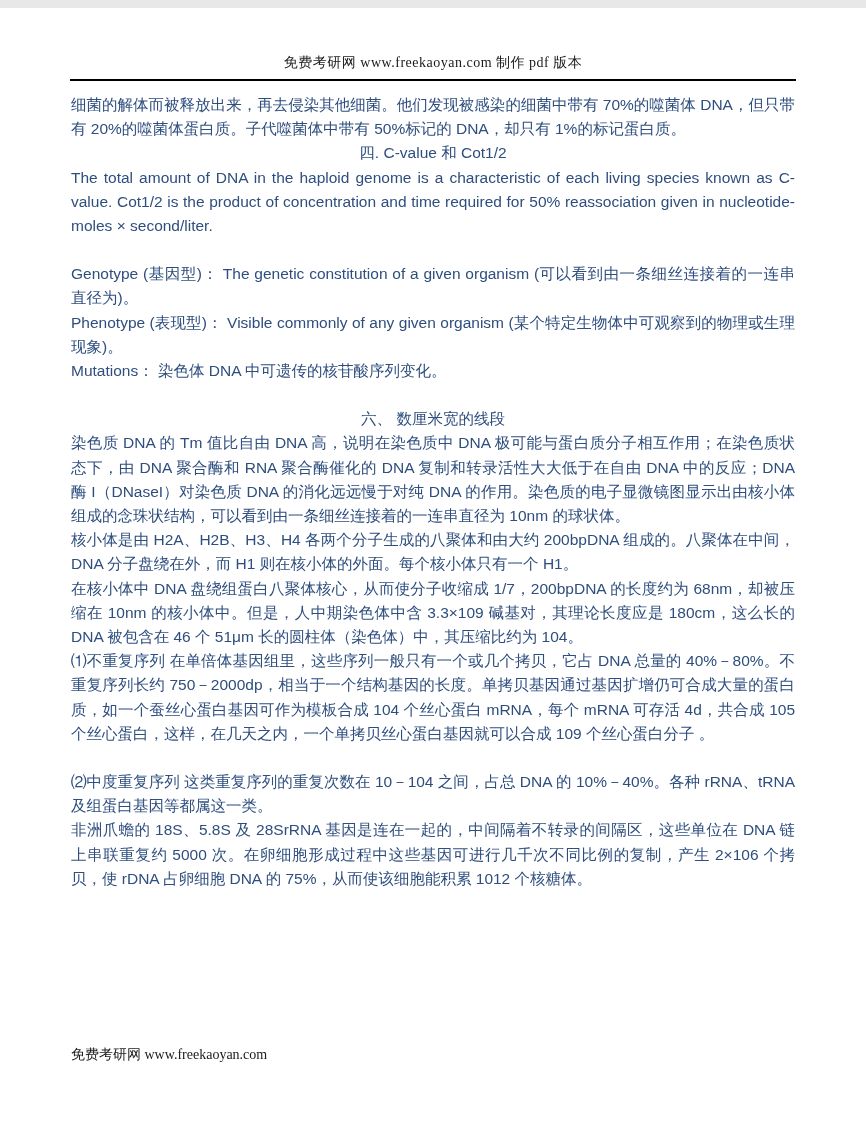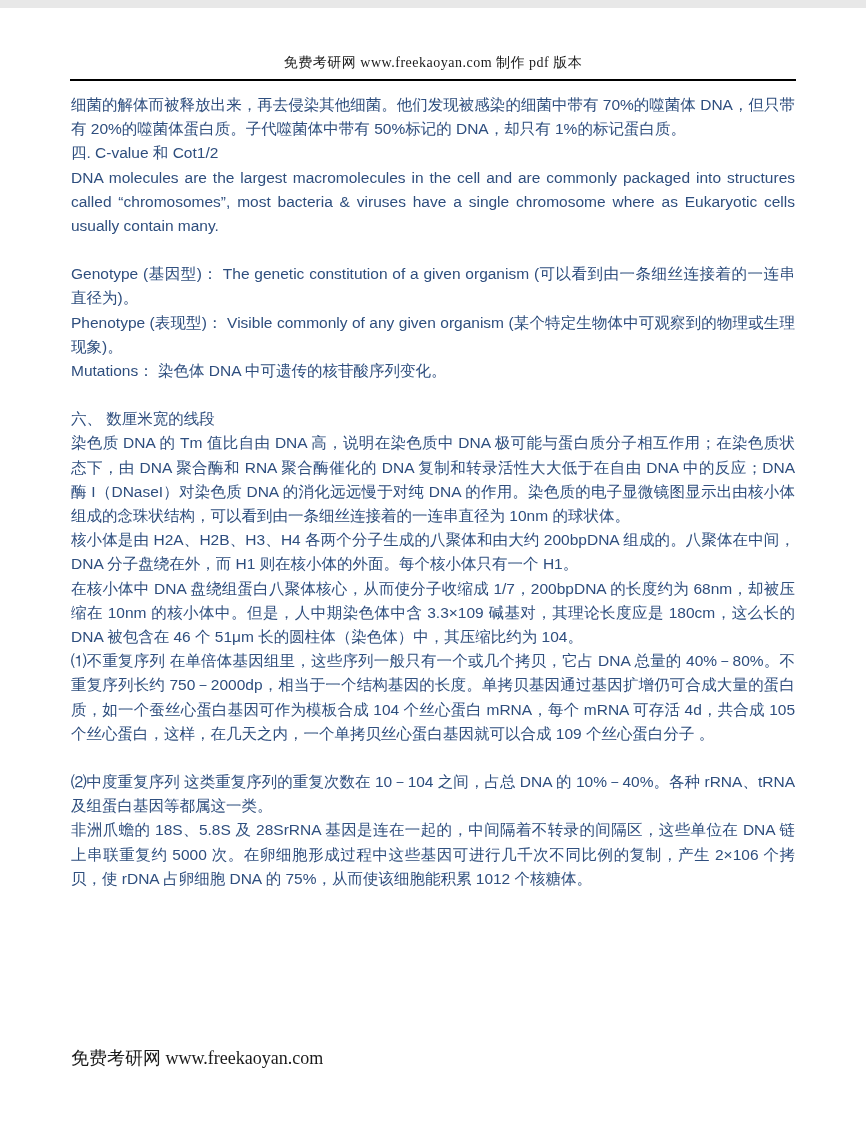--- a/index.html
+++ b/index.html
@@ -28,44 +28,44 @@
   }
   .content {
     margin: 12px 71px 0 71px;
     font-family: "Liberation Sans", "DejaVu Sans", sans-serif;
     font-size: 15.5px;
     line-height: 24.2px;
     color: #2e4e7e;
     text-align: justify;
   }
   .content p { margin: 0; padding: 0; }
-  .content p.hd { text-align: left; }
+  .content p.hd { text-align: center; }
   .content p.gap { margin-top: 24px; }
   .page-footer {
     position: absolute;
     left: 71px;
     top: 1038px;
     font-family: "Liberation Serif", "DejaVu Serif", serif;
-    font-size: 18px;
+    font-size: 14px;
     color: #1a1a1a;
   }
 </style>
 </head>
 <body>
 
 <div class="page">
 
   <div class="page-header">免费考研网 www.freekaoyan.com 制作 pdf 版本</div>
 
   <hr class="header-rule">
 
   <div class="content">
     <p>细菌的解体而被释放出来，再去侵染其他细菌。他们发现被感染的细菌中带有 70%的噬菌体 DNA，但只带有 20%的噬菌体蛋白质。子代噬菌体中带有 50%标记的 DNA，却只有 1%的标记蛋白质。</p>
     <p class="hd">四. C-value 和 Cot1/2</p>
-    <p>DNA molecules are the largest macromolecules in the cell and are commonly packaged into structures called “chromosomes”, most bacteria &amp; viruses have a single chromosome where as Eukaryotic cells usually contain many.</p>
+    <p>The total amount of DNA in the haploid genome is a characteristic of each living species known as C-value. Cot1/2 is the product of concentration and time required for 50% reassociation given in nucleotide-moles × second/liter.</p>
     <p class="gap">Genotype (基因型)：  The genetic constitution of a given organism (可以看到由一条细丝连接着的一连串直径为)。</p>
     <p>Phenotype (表现型)：  Visible commonly of any given organism (某个特定生物体中可观察到的物理或生理现象)。</p>
     <p>Mutations：  染色体 DNA 中可遗传的核苷酸序列变化。</p>
     <p class="hd gap">六、 数厘米宽的线段</p>
     <p>染色质 DNA 的 Tm 值比自由 DNA 高，说明在染色质中 DNA 极可能与蛋白质分子相互作用；在染色质状态下，由 DNA 聚合酶和 RNA 聚合酶催化的 DNA 复制和转录活性大大低于在自由 DNA 中的反应；DNA 酶 I（DNaseI）对染色质 DNA 的消化远远慢于对纯 DNA 的作用。染色质的电子显微镜图显示出由核小体组成的念珠状结构，可以看到由一条细丝连接着的一连串直径为 10nm 的球状体。</p>
     <p>核小体是由 H2A、H2B、H3、H4 各两个分子生成的八聚体和由大约 200bpDNA 组成的。八聚体在中间，DNA 分子盘绕在外，而 H1 则在核小体的外面。每个核小体只有一个 H1。</p>
     <p>在核小体中 DNA 盘绕组蛋白八聚体核心，从而使分子收缩成 1/7，200bpDNA 的长度约为 68nm，却被压缩在 10nm 的核小体中。但是，人中期染色体中含 3.3×109 碱基对，其理论长度应是 180cm，这么长的 DNA 被包含在 46 个 51μm 长的圆柱体（染色体）中，其压缩比约为 104。</p>
     <p>⑴不重复序列 在单倍体基因组里，这些序列一般只有一个或几个拷贝，它占 DNA 总量的 40%－80%。不重复序列长约 750－2000dp，相当于一个结构基因的长度。单拷贝基因通过基因扩增仍可合成大量的蛋白质，如一个蚕丝心蛋白基因可作为模板合成 104 个丝心蛋白 mRNA，每个 mRNA 可存活 4d，共合成 105 个丝心蛋白，这样，在几天之内，一个单拷贝丝心蛋白基因就可以合成 109 个丝心蛋白分子 。</p>
     <p class="gap">⑵中度重复序列 这类重复序列的重复次数在 10－104 之间，占总 DNA 的 10%－40%。各种 rRNA、tRNA 及组蛋白基因等都属这一类。</p>
     <p>非洲爪蟾的 18S、5.8S 及 28SrRNA 基因是连在一起的，中间隔着不转录的间隔区，这些单位在 DNA 链上串联重复约 5000 次。在卵细胞形成过程中这些基因可进行几千次不同比例的复制，产生 2×106 个拷贝，使 rDNA 占卵细胞 DNA 的 75%，从而使该细胞能积累 1012 个核糖体。</p>

